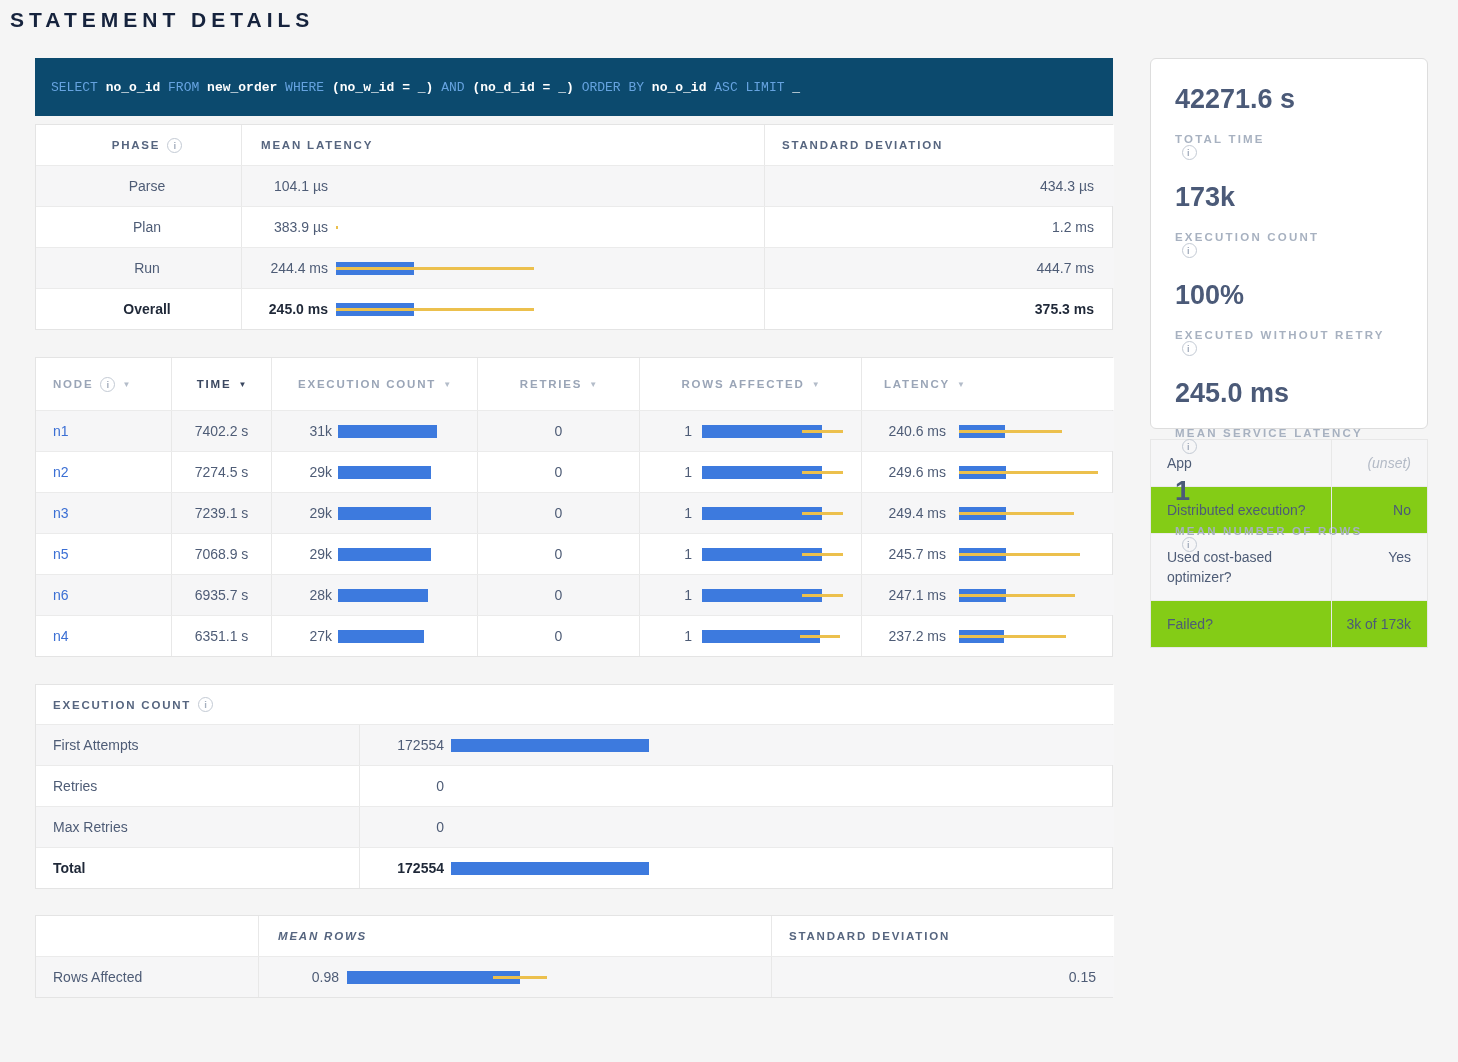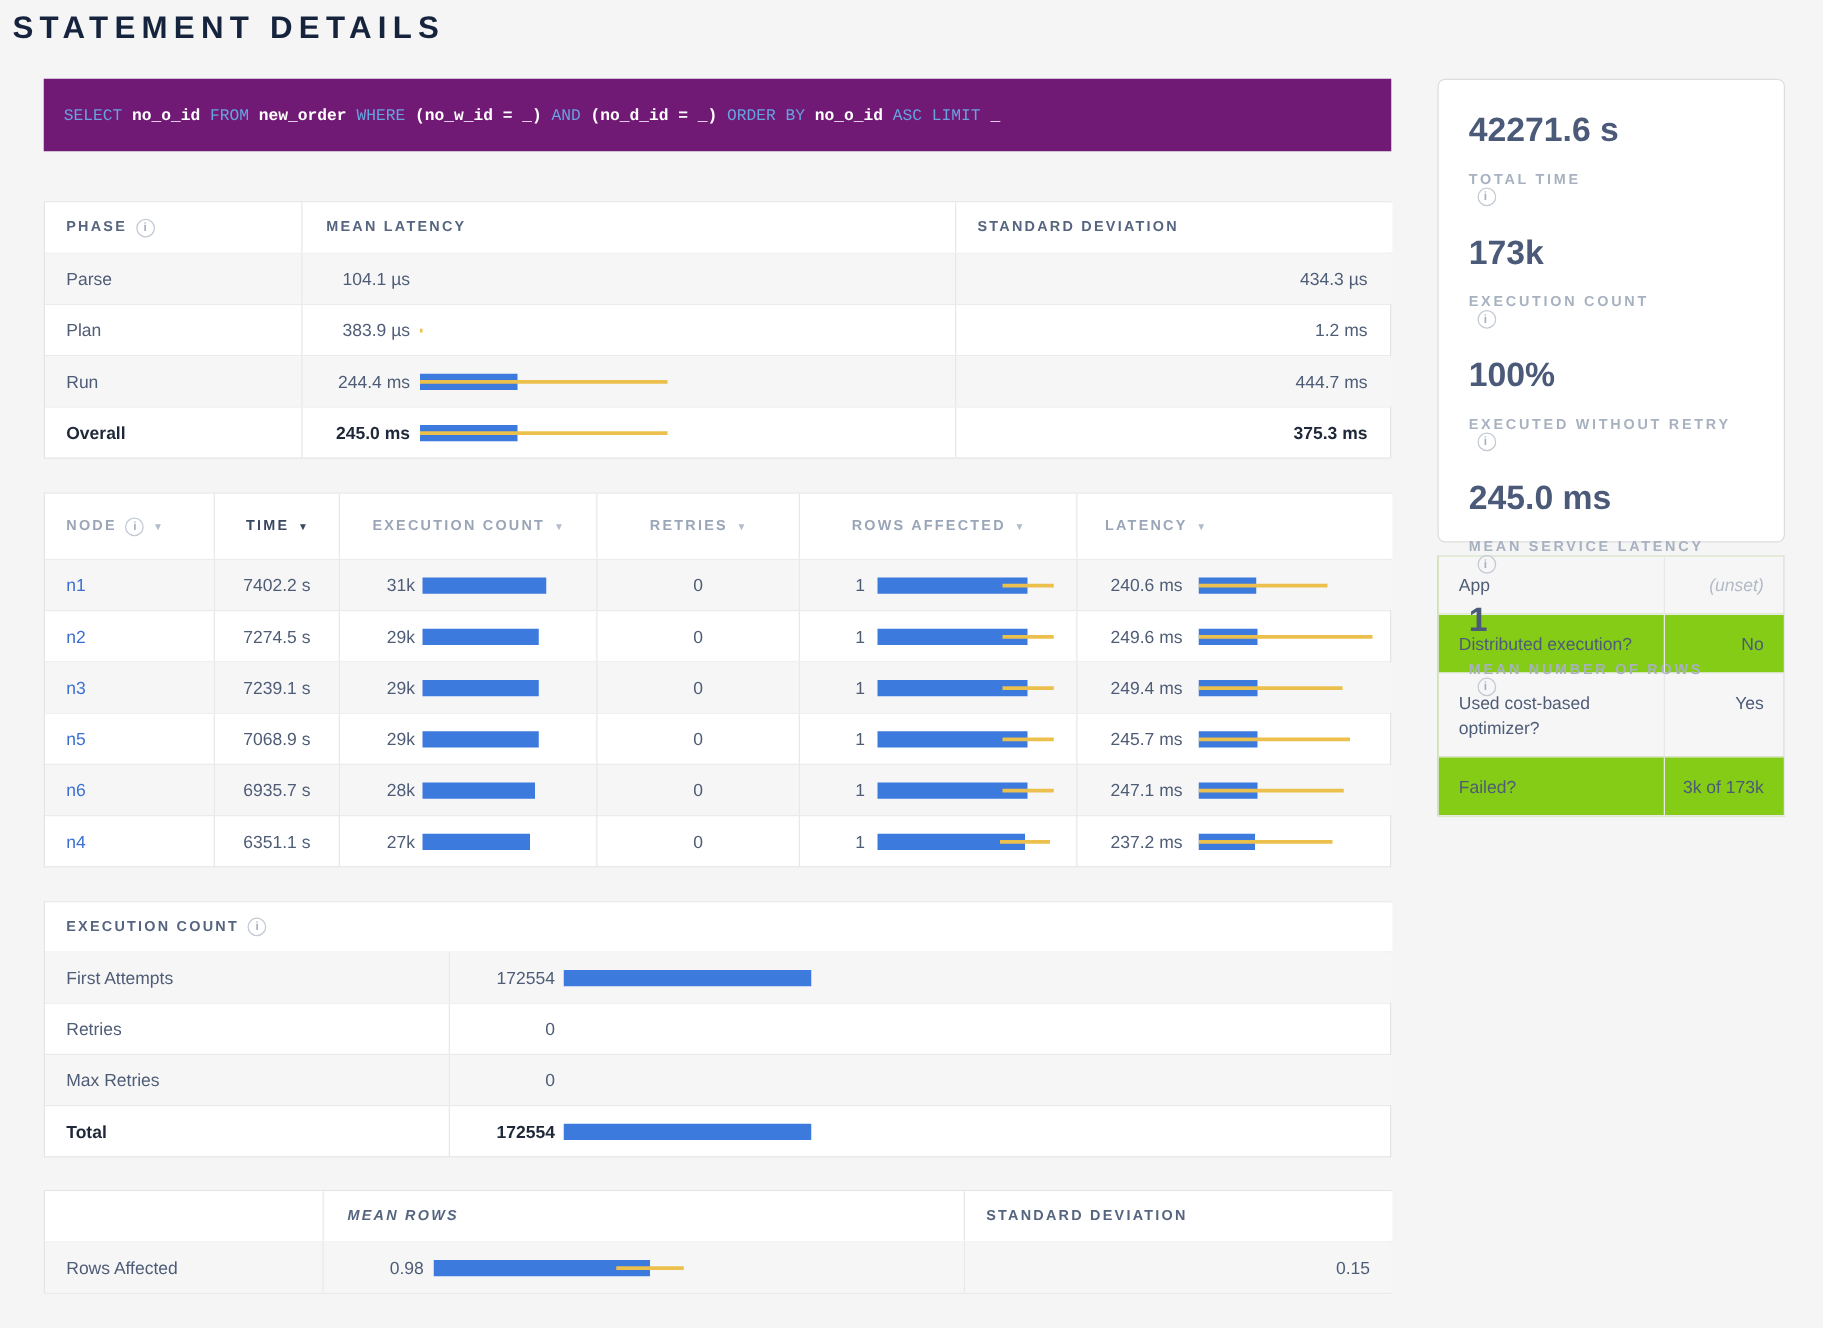--- a/index.html
+++ b/index.html
@@ -5,31 +5,31 @@
   * { margin:0; padding:0; box-sizing:border-box; }
   html,body { background:#f5f5f5; }
   body {
     width:1458px; height:1062px; overflow:hidden;
     font-family:"Liberation Sans", sans-serif;
     color:#4e5c76;
   }
   .page { padding:8px 30px 20px 35px; }
   .page-title {
     margin-left:-25px;
-    font-size:25px; font-weight:700; letter-spacing:5px;
+    font-size:21px; font-weight:700; letter-spacing:5px;
     color:#16233d;
   }
   .content { display:flex; gap:37px; margin-top:26px; }
   .main { width:1078px; flex:0 0 1078px; }
   .side { width:278px; flex:0 0 278px; }
 
   
   .sqlbox {
-    height:58px; background:#701a75; display:flex; align-items:center;
-    padding:0 16px; margin-bottom:40px;
+    height:58px; background:#0c4a6e; display:flex; align-items:center;
+    padding:0 16px; margin-bottom:8px;
   }
   .sqlbox code {
     font-family:"Liberation Mono","DejaVu Sans Mono",monospace;
     font-size:13px; white-space:nowrap;
   }
   .sqlbox .kw { color:#66a3e0; }
   .sqlbox .id { color:#ffffff; font-weight:700; }
 
   
   .table { background:#ffffff; border:1px solid #e4e4e4; margin-bottom:27px; }
@@ -45,21 +45,21 @@
   .divl { border-left:1px solid #e8e8e8; }
 
   
   .bar { position:relative; height:13px; flex:1; }
   .bb { position:absolute; left:0; top:0; height:13px; background:#3d7ade; }
   .by { position:absolute; top:5px; height:3px; background:#ecc04d; }
   .val { text-align:right; flex:0 0 auto; }
 
   
   .phase .row { grid-template-columns:205px 523px 350px; }
-  .phase .c-phase { padding-left:17px; }
+  .phase .c-phase { padding-left:17px;justify-content:center; }
   .phase .c-mean .val { width:86px; }
   .phase .c-mean .bar { margin-left:8px; margin-right:14px; }
   .phase .c-sd { justify-content:flex-end; padding-right:20px; }
 
   
   .nodes .row { grid-template-columns:135px 100px 206px 162px 222px 253px; }
   .nodes .row.head > div { height:52px; }
   .nodes .c-node { padding-left:17px; }
   .nodes .head .c-time, .nodes .head .c-exec, .nodes .head .c-retries, .nodes .head .c-rows { justify-content:center; }
   .nodes .head .c-lat { padding-left:22px; }

